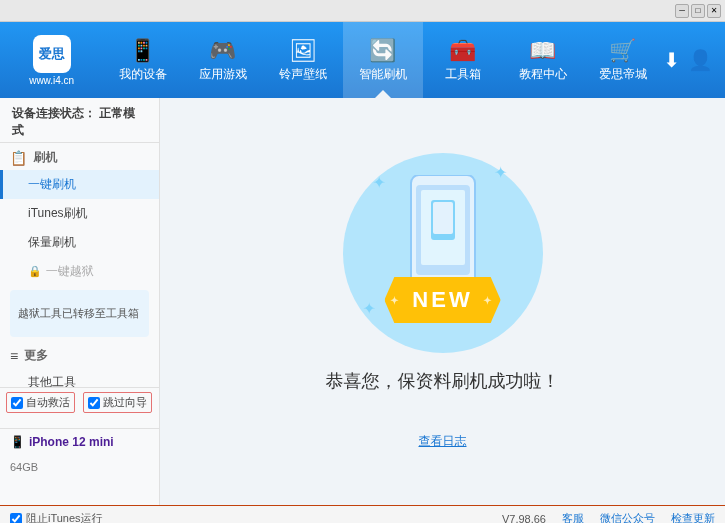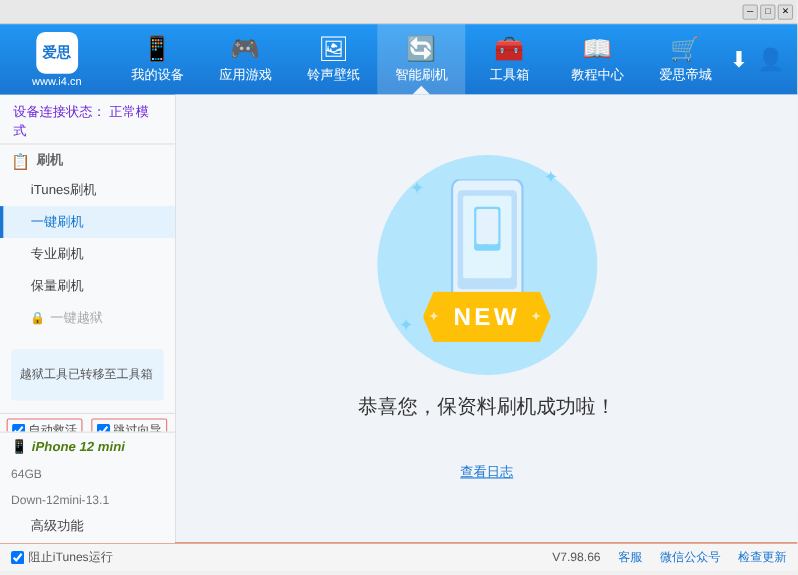--- a/index.html
+++ b/index.html
@@ -20,21 +20,21 @@
       width: 14px; height: 14px;
       border-radius: 2px;
       border: 1px solid #aaa;
       background: #ddd;
       display: flex; align-items: center; justify-content: center;
       font-size: 8px; cursor: pointer;
     }
 
     
     .header {
-      height: 64px;
+      height: 76px;
       background: linear-gradient(180deg, #2196F3 0%, #1976D2 100%);
       display: flex;
       align-items: center;
     }
     .logo-area {
       width: 120px;
       display: flex;
       flex-direction: column;
       align-items: center;
       justify-content: center;
@@ -134,21 +134,21 @@
     .sidebar-disabled {
       padding: 6px 12px 6px 28px;
       font-size: 12px;
       color: #aaa;
       display: flex;
       align-items: center;
     }
     .lock-icon { margin-right: 4px; font-size: 11px; }
 
     .sidebar-note {
-      margin: 14px 10px;
+      margin: 4px 10px;
       background: #e8f4fd;
       border-radius: 4px;
       padding: 16px 8px;
       font-size: 11px;
       color: #555;
       line-height: 1.4;
     }
 
     
     .content-area {
@@ -286,21 +286,21 @@
       gap: 4px;
     }
     .device-detail { font-size: 11px; color: #777; margin-top: 12px; }
 
     .status-connection {
       font-size: 12px;
       color: #444;
       padding: 3px 12px;
       border-bottom: 1px solid #e0e0e0;
     }
-    .status-connection span { color: #6d28d9; font-weight: normal; }
+    .status-connection span { color: #404040; font-weight: bold; }
   </style>
 </head>
 <body>
 
 <div class="title-bar">
   <div class="title-bar-buttons">
     <div class="title-bar-btn">─</div>
     <div class="title-bar-btn">□</div>
     <div class="title-bar-btn">✕</div>
   </div>
@@ -357,28 +357,25 @@
 
     <div class="status-connection">
       <span>设备连接状态：</span>
       <span>正常模式</span>
     </div>
 
     <div class="sidebar-section-header">
       <span class="sidebar-section-icon">📋</span>
       <span>刷机</span>
     </div>
+    <div class="sidebar-item active">
+      <span>一键刷机</span>
+    </div>
     <div class="sidebar-item">
       <span>iTunes刷机</span>
-    </div>
-    <div class="sidebar-item active">
-      <span>一键刷机</span>
-    </div>
-    <div class="sidebar-item">
-      <span>专业刷机</span>
     </div>
     <div class="sidebar-item">
       <span>保量刷机</span>
     </div>
 
     <div class="sidebar-disabled">
       <span class="lock-icon">🔒</span>
       <span>一键越狱</span>
     </div>
     <div class="sidebar-note">
@@ -406,24 +403,23 @@
       </label>
       <label class="checkbox-label">
         <input type="checkbox" checked="" style="">
         <span>跳过向导</span>
       </label>
     </div>
 
     <div class="device-info">
       <div class="device-name">
         <span>📱</span>
-        <span style="font-weight:bold; color:#4d7c0f;font-style:italic;">iPhone 12 mini</span>
+        <span style="font-weight:bold; color:#4c1d95;">iPhone 12 mini</span>
       </div>
       <div class="device-detail">64GB</div>
-      <div class="device-detail">Down-12mini-13.1</div>
     </div>
 
   </div>
 
   <div class="content-area">
 
     <div class="illustration">
 
       <div class="phone-bg"></div>
 

